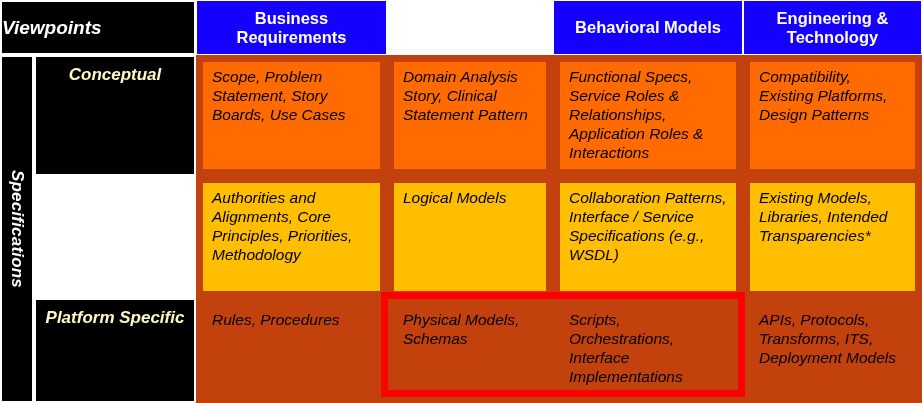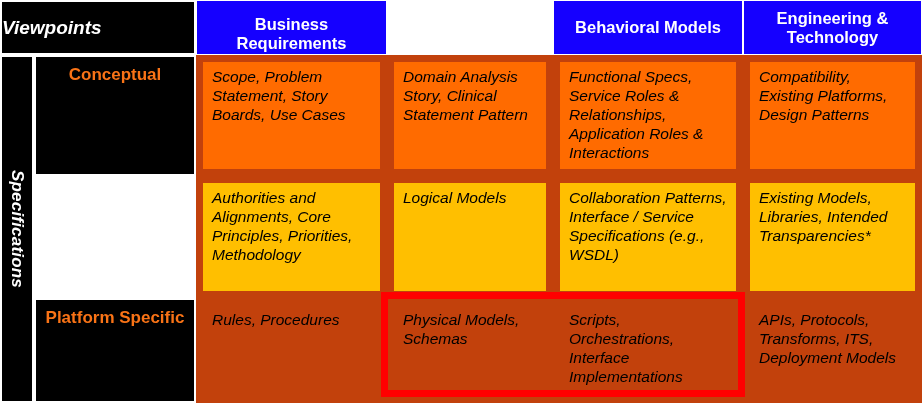--- a/index.html
+++ b/index.html
@@ -83,21 +83,22 @@
   
   .rowhead {
     background: #000000;
     border: 2px solid #ffffff;
     display: flex;
     align-items: flex-start;
     justify-content: center;
     padding-top: 8px;
   }
   .rowhead-text {
-    color: #f97316;
+    color: #fef9c3;
+    font-style: italic;
     font-weight: bold;
     font-size: 17px;
     text-align: center;
     line-height: 1.22;
   }
 
   
   .data {
     border: 7px solid #c2410c;
     padding: 6px 8px 4px 9px;
@@ -130,21 +131,21 @@
 <div id="matrix">
 
   <div class="cell spine" style="left:0px; top:55px; width:34px; height:348px;">
     <span class="spine-text">Specifications</span>
   </div>
 
   <div class="cell corner" style="left:0px; top:0px; width:196px; height:55px;">
     <span class="corner-text">Viewpoints</span>
   </div>
 
-  <div class="cell colhead" style="left:196px; top:0px; width:191px; height:55px;align-items:flex-end;">
+  <div class="cell colhead" style="left:196px; top:0px; width:191px; height:55px;">
     <span class="colhead-text">Business Requirements</span>
   </div>
   <div class="cell colhead" style="left:553px; top:0px; width:190px; height:55px;">
     <span class="colhead-text">Behavioral Models</span>
   </div>
   <div class="cell colhead" style="left:743px; top:0px; width:179px; height:55px;">
     <span class="colhead-text">Engineering &amp; Technology</span>
   </div>
 
   <div class="cell rowhead" style="left:34px; top:55px; width:162px; height:121px;">

